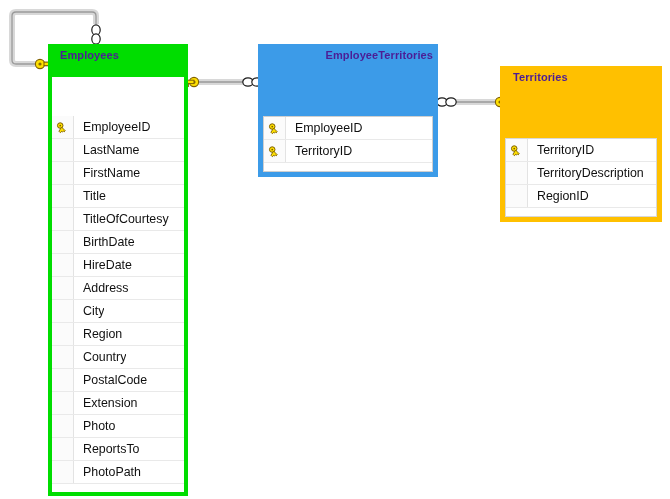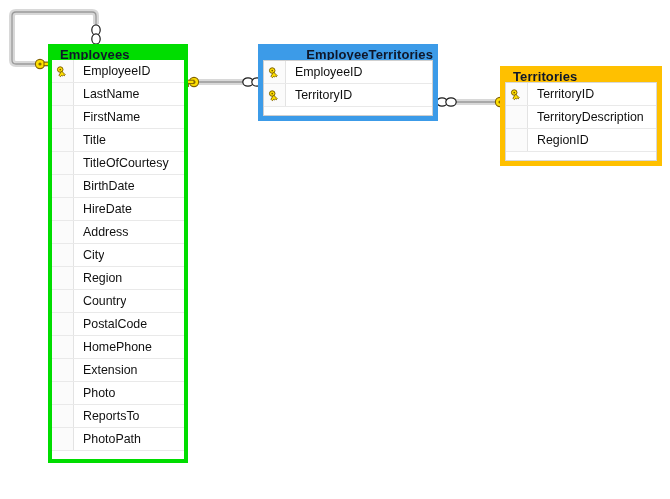--- a/index.html
+++ b/index.html
@@ -19,34 +19,35 @@
 
   
   .entity {
     position: absolute;
     box-sizing: border-box;
     background: #ffffff;
     z-index: 5;
   }
   .entity .hdr {
     box-sizing: border-box;
-    color: #0f172a;
+    color: #4c1d95;
     font-weight: bold;
-    font-size: 13px;
+    font-size: 11px;
     line-height: 22px;
-    height: 16px;
+    height: 33px;
     padding: 0 0 0 8px;
     white-space: nowrap;
     overflow: hidden;
     letter-spacing: 0.1px;
   }
   .entity .body {
     box-sizing: border-box;
     background: #ffffff;
     border-top: 0;
+    margin-top: 39px;
   }
   .entity .row {
     box-sizing: border-box;
     display: flex;
     align-items: center;
     height: 23px;
     border-bottom: 1px solid #e9e9e9;
     background: #ffffff;
   }
   .entity .row:last-child { border-bottom: 0; }
@@ -223,24 +224,20 @@
         <div class="row">
           <div class="gutter"></div>
           <div class="fname">Country</div>
         </div>
         <div class="row">
           <div class="gutter"></div>
           <div class="fname">PostalCode</div>
         </div>
         <div class="row">
           <div class="gutter"></div>
-          <div class="fname">HomePhone</div>
-        </div>
-        <div class="row">
-          <div class="gutter"></div>
           <div class="fname">Extension</div>
         </div>
         <div class="row">
           <div class="gutter"></div>
           <div class="fname">Photo</div>
         </div>
         <div class="row">
           <div class="gutter"></div>
           <div class="fname">ReportsTo</div>
         </div>

